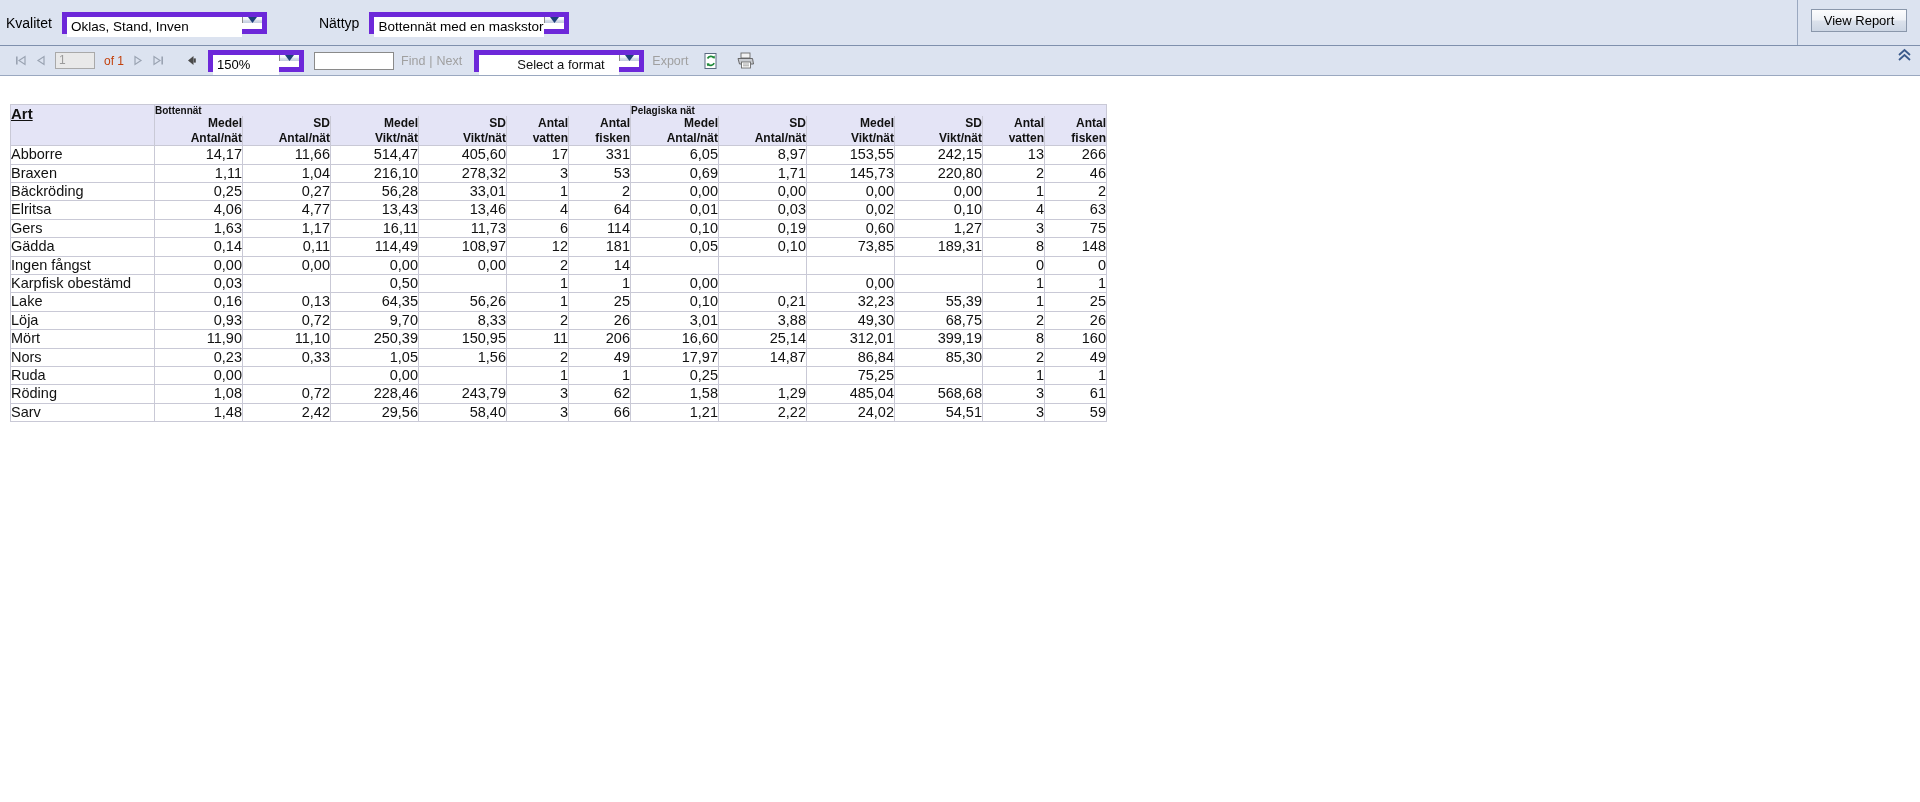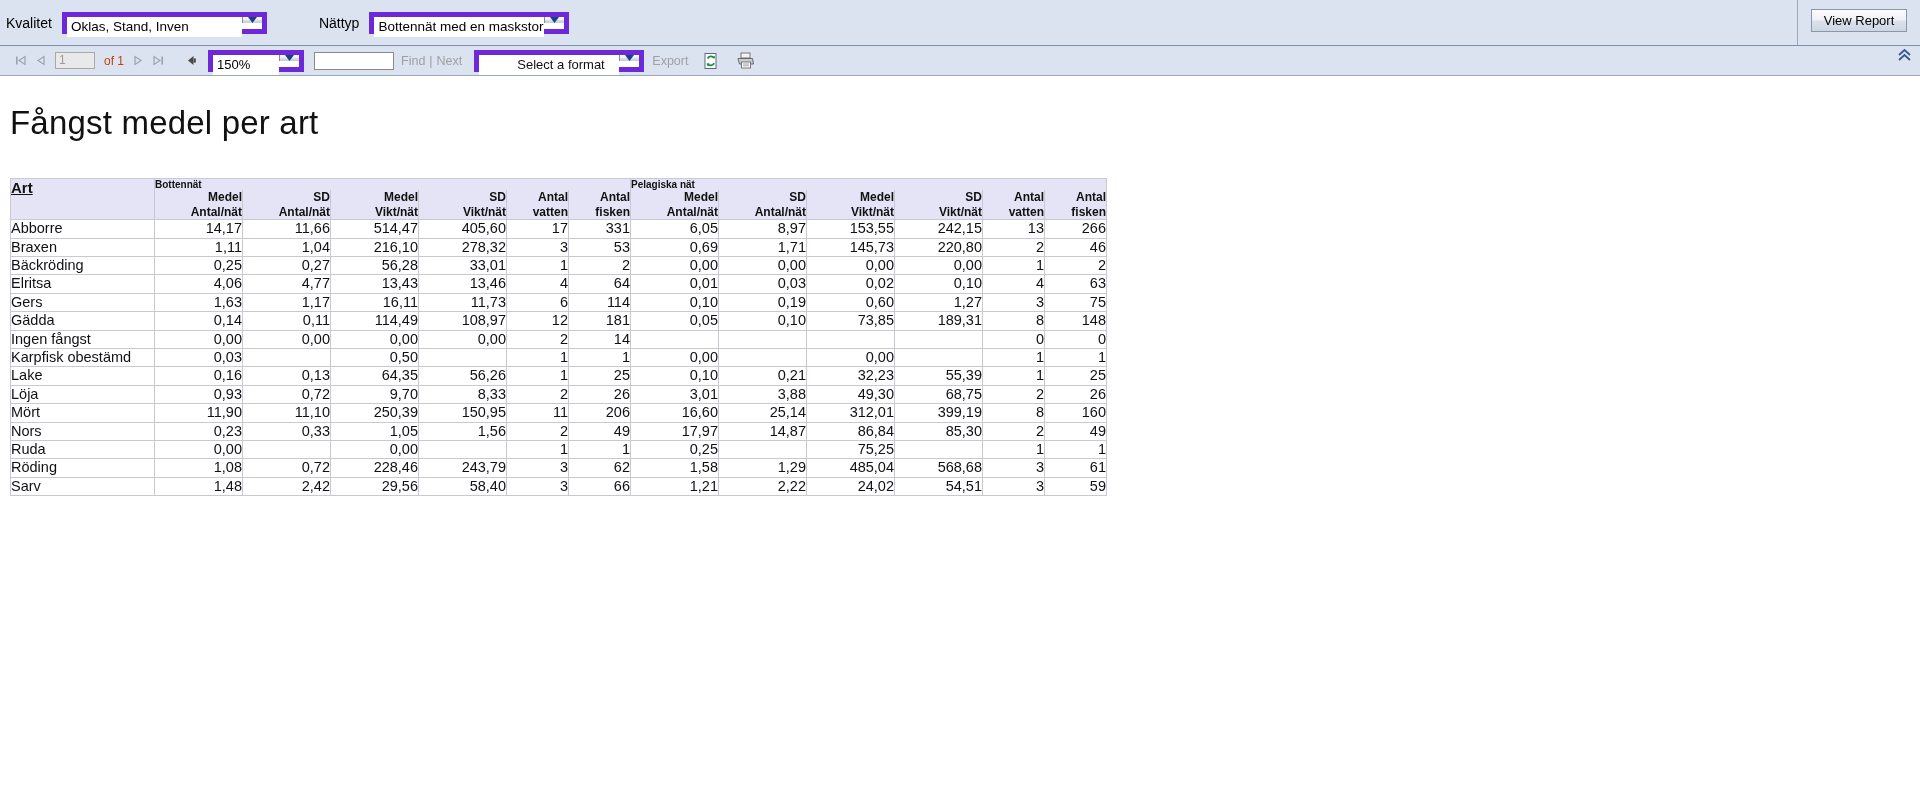--- a/index.html
+++ b/index.html
@@ -343,21 +343,20 @@
 
   <span class="collapse-chevrons">
     <svg width="15" height="15" viewBox="0 0 15 15">
       <path d="M2 7 L7.5 2 L13 7" fill="none" stroke="#3a5a8c" stroke-width="1.8"></path>
       <path d="M2 12 L7.5 7 L13 12" fill="none" stroke="#3a5a8c" stroke-width="1.8"></path>
     </svg>
   </span>
 </div>
 
 <div class="report-body">
-  <h1 class="report-title">Fångst medel per art</h1>
 
   <table class="report">
     <colgroup>
       <col style="width:144px">
       <col style="width:88px">
         <col style="width:88px">
         <col style="width:88px">
         <col style="width:88px">
         <col style="width:62px">
         <col style="width:62px">

